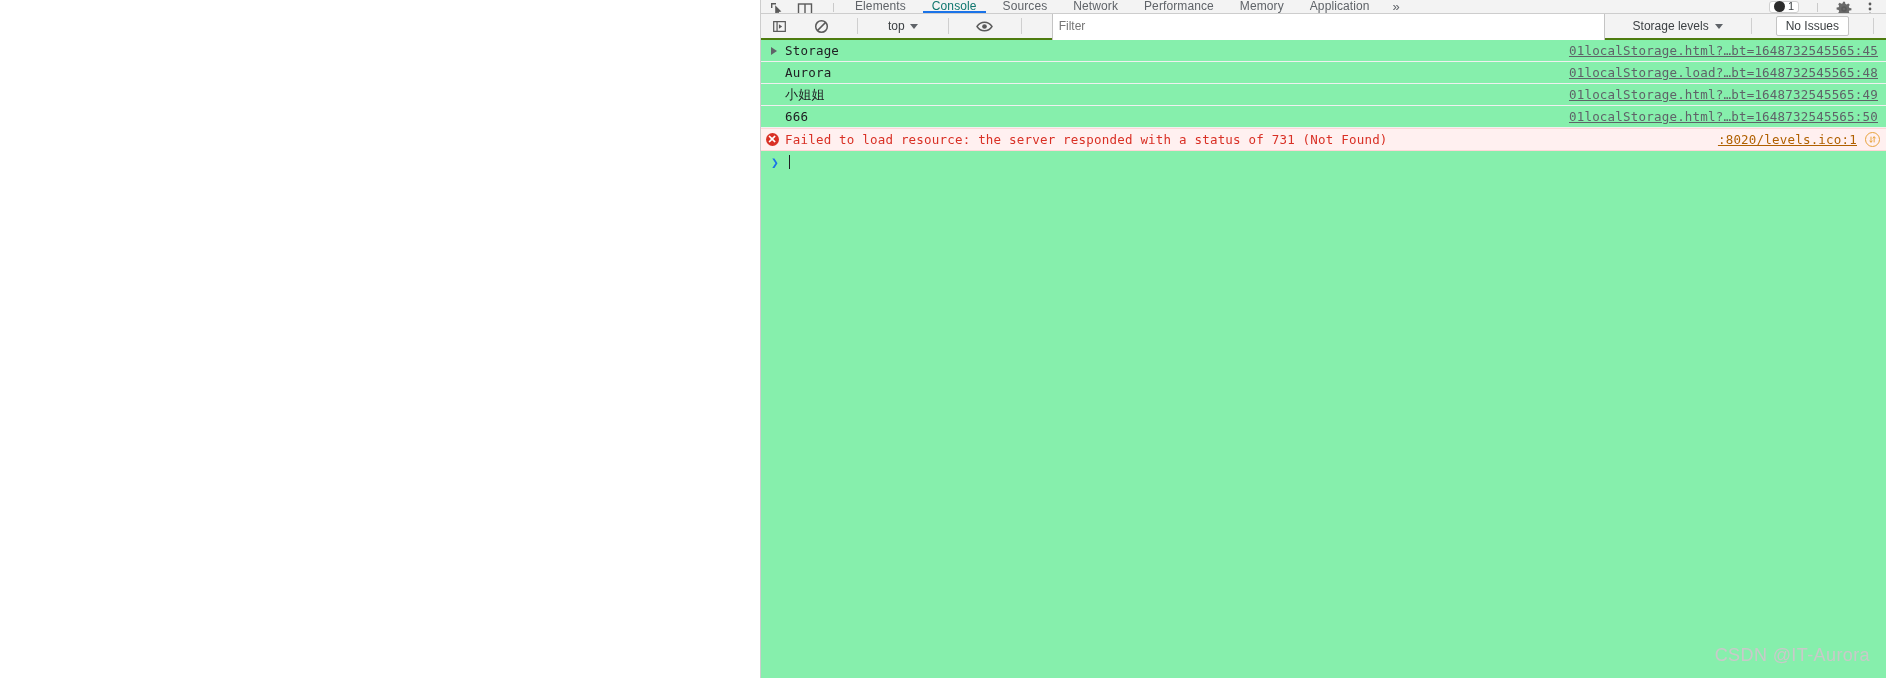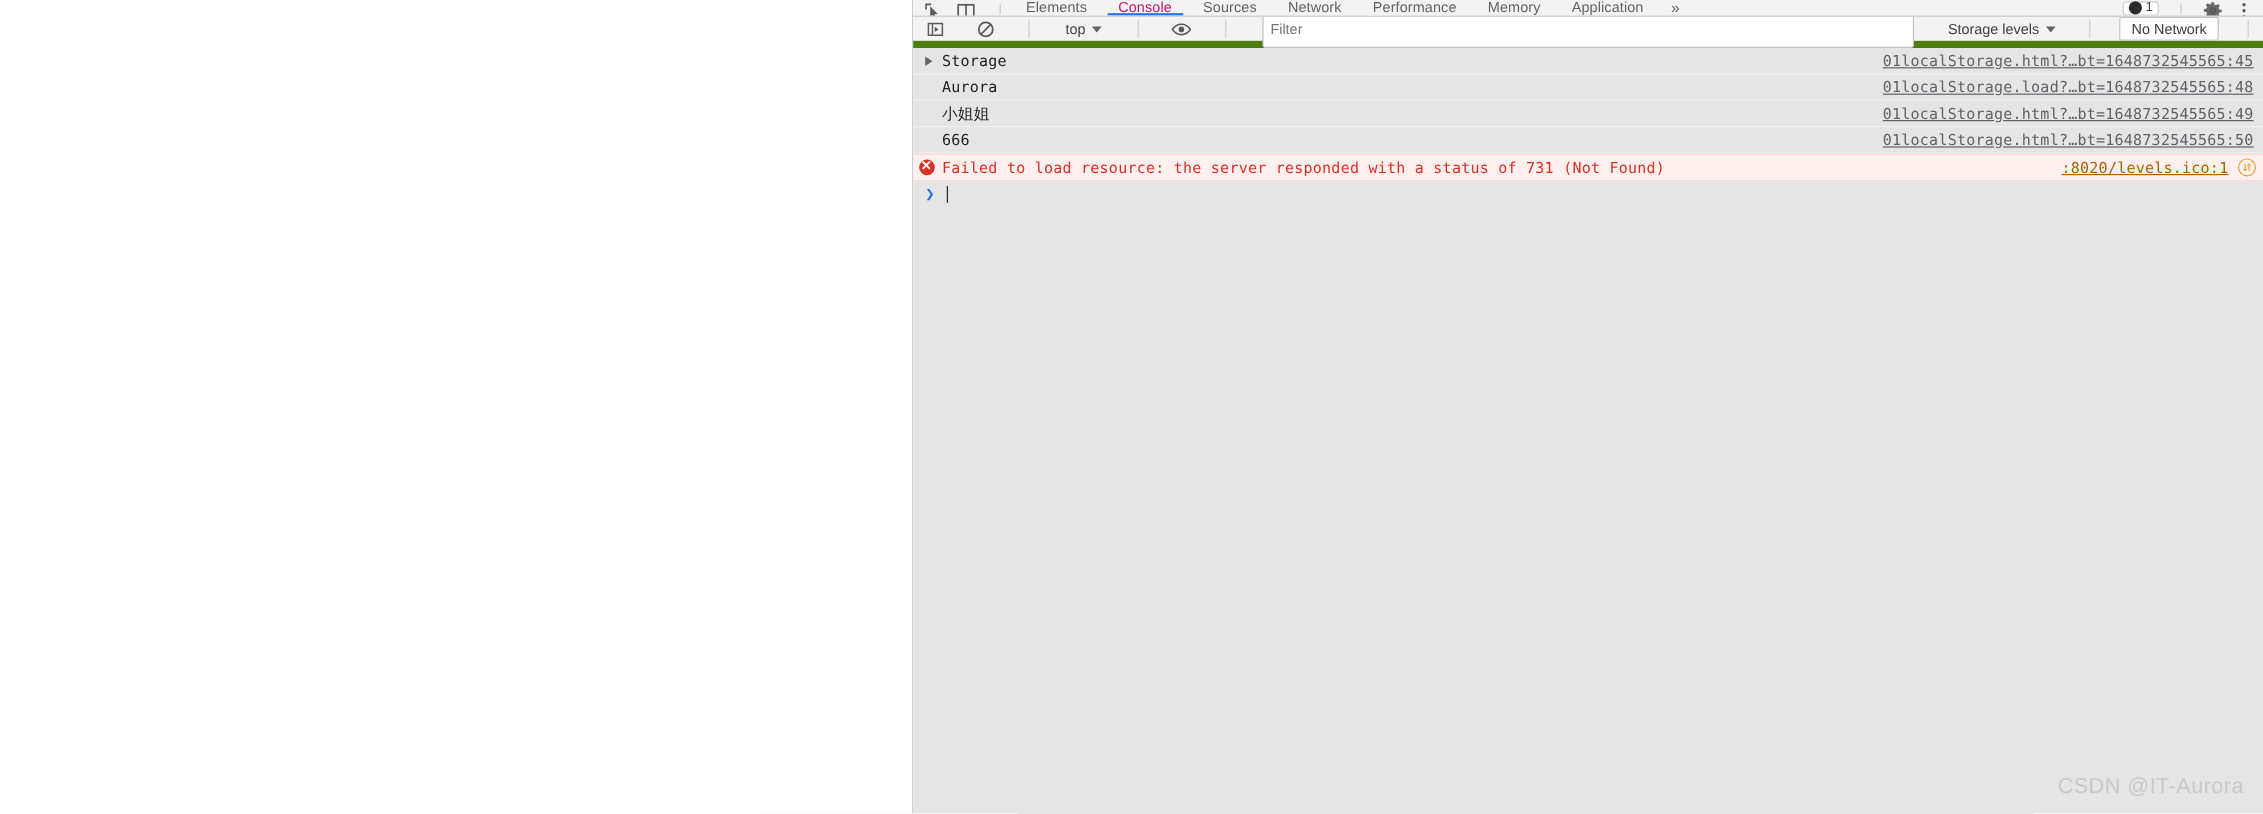--- a/index.html
+++ b/index.html
@@ -84,21 +84,21 @@
     font-size: 12px;
     color: #5f6368;
     padding: 0 13px;
     line-height: 13px;
     height: 13px;
     position: relative;
     white-space: nowrap;
     letter-spacing: 0.1px;
   }
   .tab.active {
-    color: #be185d;
+    color: #0f766e;
   }
   .tab.active::after {
     content: "";
     position: absolute;
     left: 4px; right: 4px; bottom: 0;
     height: 2px;
     background: #1a73e8;
   }
   .tab.more {
     color: #5f6368;
@@ -143,21 +143,21 @@
     width: 16px; height: 16px;
     position: relative;
     top: 4px;
     color: #5a5a5a;
   }
 
   
   .console-toolbar {
     height: 26px;
     background: #f3f3f3;
-    border-bottom: 6px solid #4d7c0f;
+    border-bottom: 2px solid #4d7c0f;
     display: flex;
     align-items: center;
     padding: 0 6px;
     box-sizing: border-box;
     flex: 0 0 auto;
     gap: 18px;
   }
   .tb-btn {
     width: 24px; height: 22px;
     display: flex;
@@ -219,21 +219,21 @@
     border: 1px solid #c4c4c4;
     border-radius: 2px;
     background: #fff;
     padding: 2px 9px;
     white-space: nowrap;
   }
 
   
   .console-body {
     flex: 1 1 auto;
-    background: #e5e5e5;
+    background: #86efac;
     overflow: hidden;
     position: relative;
   }
   .msg {
     display: flex;
     align-items: center;
     min-height: 20px;
     border-bottom: 1px solid #f0f0f0;
     padding: 1px 0 1px 0;
     box-sizing: border-box;
@@ -433,21 +433,21 @@
           <circle cx="9" cy="8" r="2.5" fill="currentColor"></circle>
         </svg>
       </span>
       <span class="tb-sep"></span>
       <input class="filter-input" type="text" placeholder="Filter" style="">
       <span class="levels">
         <span>Storage levels</span>
         <span class="caret"></span>
       </span>
       <span class="tb-sep"></span>
-      <span class="no-issues">No Network</span>
+      <span class="no-issues">No Issues</span>
       <span class="tb-sep"></span>
     </div>
 
     <div class="console-body">
 
       <div class="msg log">
         <span class="msg-icon">
           <span class="disclosure"></span>
         </span>
         <span class="msg-text">Storage</span>

